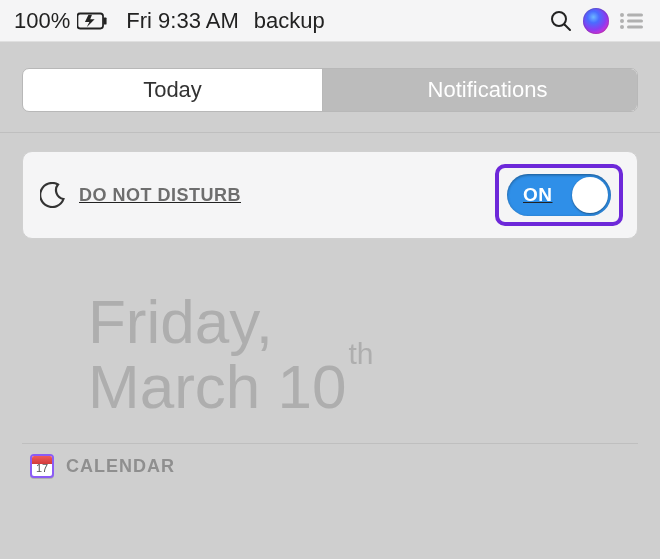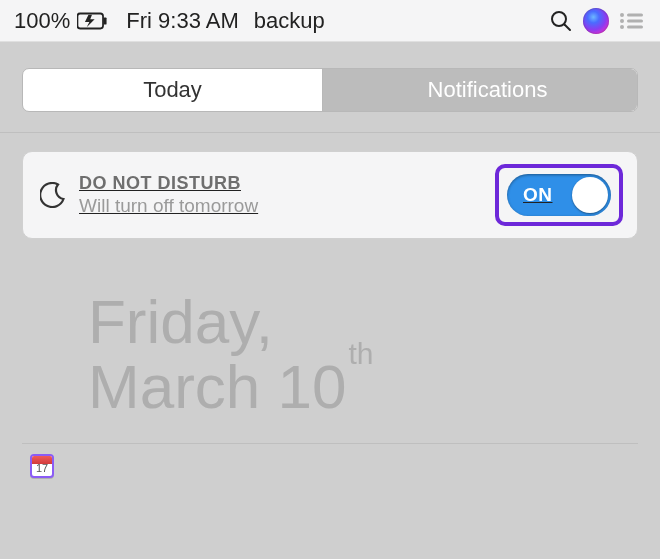--- a/index.html
+++ b/index.html
@@ -179,21 +179,20 @@
 <hr class="divider">
 
 <div class="dnd">
   <span class="moon">
     <svg width="26" height="26" viewBox="0 0 26 26">
       <path d="M18 2.5 A12 12 0 1 0 23.5 17 A9 9 0 0 1 18 2.5 Z" fill="none" stroke="#333" stroke-width="2.2"></path>
     </svg>
   </span>
   <div class="txt">
     <div class="title">DO NOT DISTURB</div>
-    <div class="sub">Will turn off tomorrow</div>
   </div>
   <div class="toggle-hl">
     <div class="toggle">
       <span class="label">ON</span>
       <span class="knob"></span>
     </div>
   </div>
 </div>
 
 <div class="bigdate">
@@ -202,13 +201,14 @@
     <span>March 10</span><sup>th</sup>
   </div>
 </div>
 
 <hr class="widget-hr">
 
 <div class="cal">
   <span class="cal-icon">
     <span class="num">17</span>
   </span>
+  <span class="label">CALENDAR</span>
 </div>
 
 </body></html>

